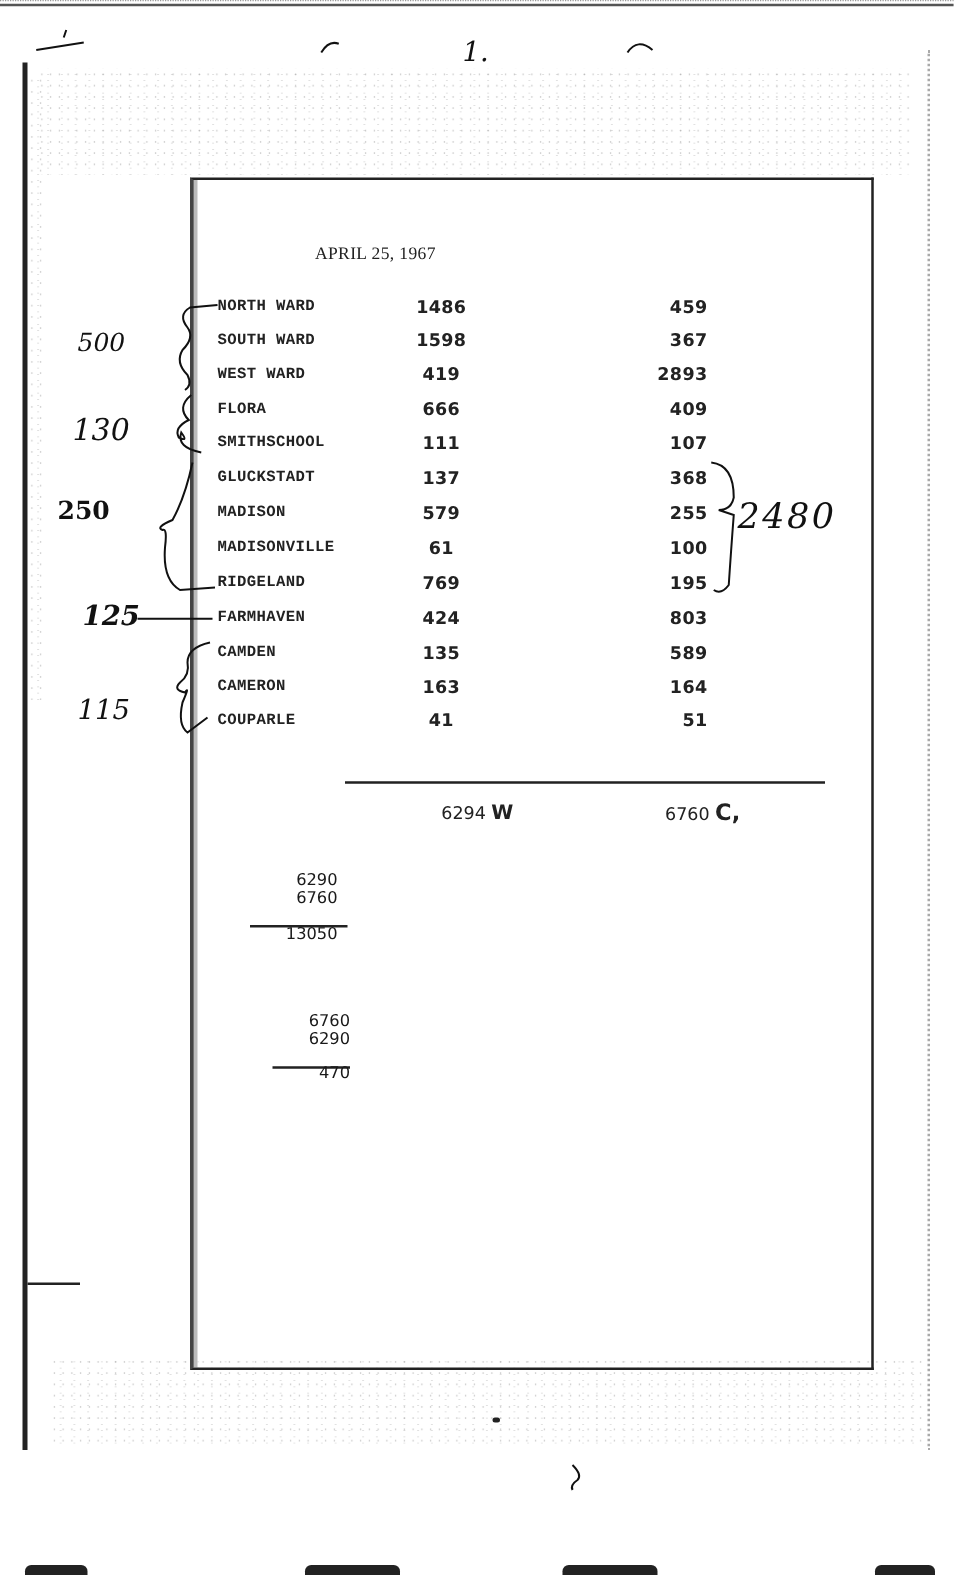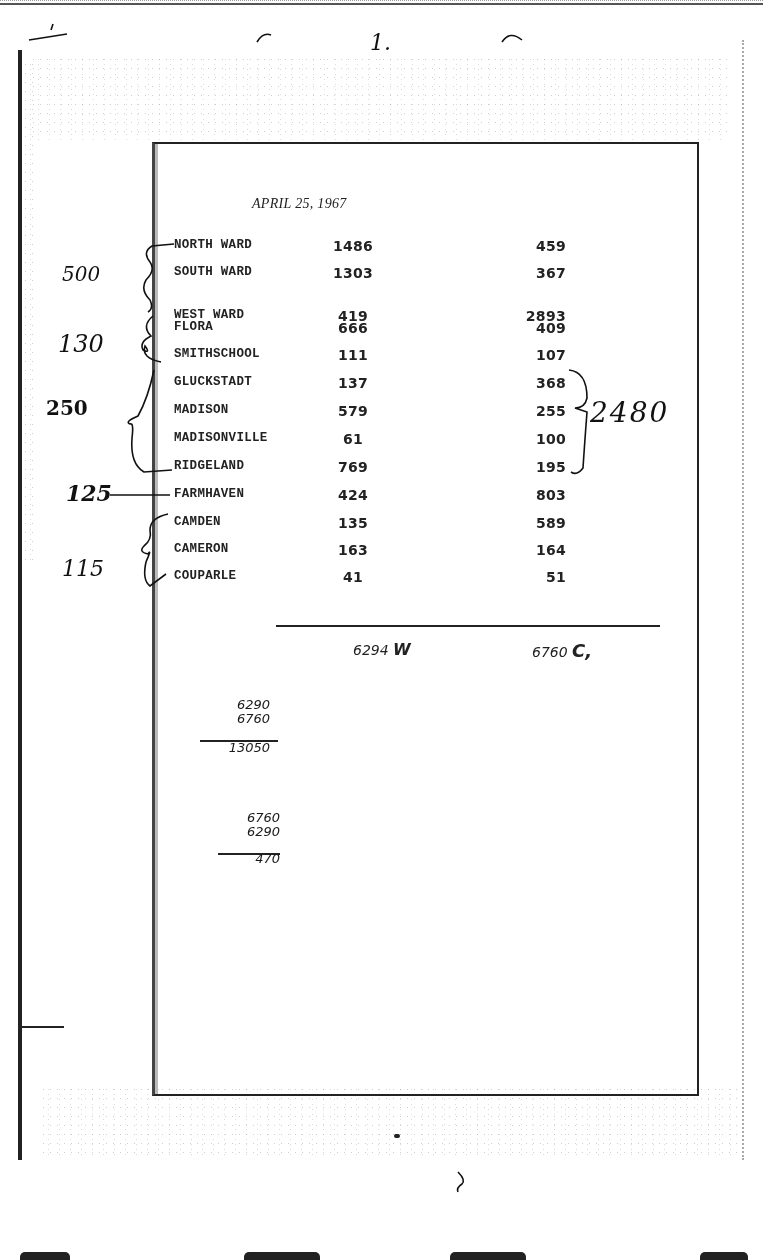--- a/index.html
+++ b/index.html
@@ -1,21 +1,21 @@
 <!DOCTYPE html>
 <html><head>
   <meta charset="utf-8">
   <style>
     html, body { margin: 0; padding: 0; }
     body {
       width: 763px; height: 1260px; position: relative; overflow: hidden;
       background: #ffffff; color: #1a1a1a;
       font-family: "Liberation Mono", "DejaVu Sans Mono", monospace;
     }
-    .abs { position: absolute; font-style: italic; }
+    .abs { position: absolute; }
     .speckle {
       background-image:
         radial-gradient(circle, rgba(0,0,0,0.35) 0.6px, transparent 0.9px),
         radial-gradient(circle, rgba(0,0,0,0.25) 0.5px, transparent 0.8px);
       background-size: 7px 9px, 11px 5px;
       background-position: 0 0, 3px 2px;
       opacity: 0.55;
     }
     .top-rule { left: 0; top: 3px; width: 763px; height: 2px; background: #555; }
     .top-rule2 { left: 0; top: 0; width: 763px; height: 1px; border-top: 1px dotted #999; }
@@ -72,24 +72,24 @@
 <div class="abs typed date">APRIL 25, 1967</div>
 
 <div>
   <div class="row typed" style="top:238px;">
     <span class="name">NORTH WARD</span>
     <span class="w num">1486</span>
     <span class="c num">459</span>
   </div>
   <div class="row typed" style="top:265px;">
     <span class="name">SOUTH WARD</span>
-    <span class="w num">1303</span>
+    <span class="w num">1598</span>
     <span class="c num">367</span>
   </div>
-  <div class="row typed" style="top:292px;margin-top:16px;">
+  <div class="row typed" style="top:292px;">
     <span class="name">WEST WARD</span>
     <span class="w num">419</span>
     <span class="c num">2893</span>
   </div>
   <div class="row typed" style="top:320px;">
     <span class="name">FLORA</span>
     <span class="w num">666</span>
     <span class="c num">409</span>
   </div>
   <div class="row typed" style="top:347px;">

